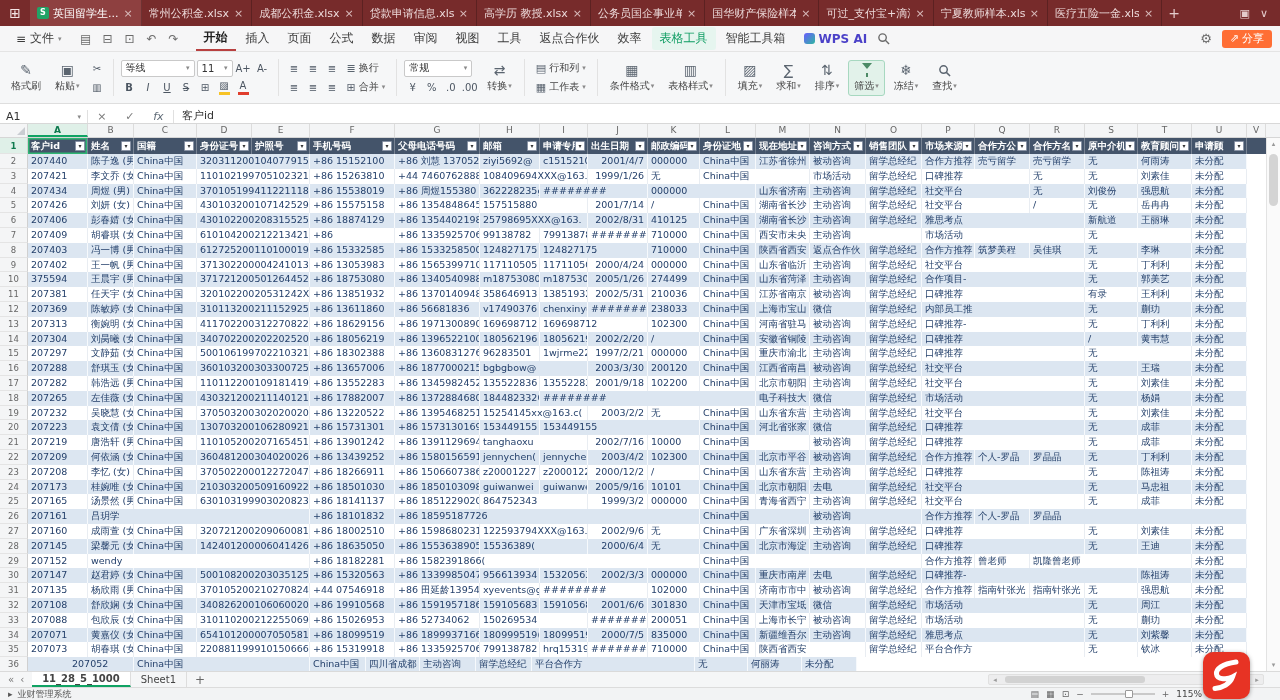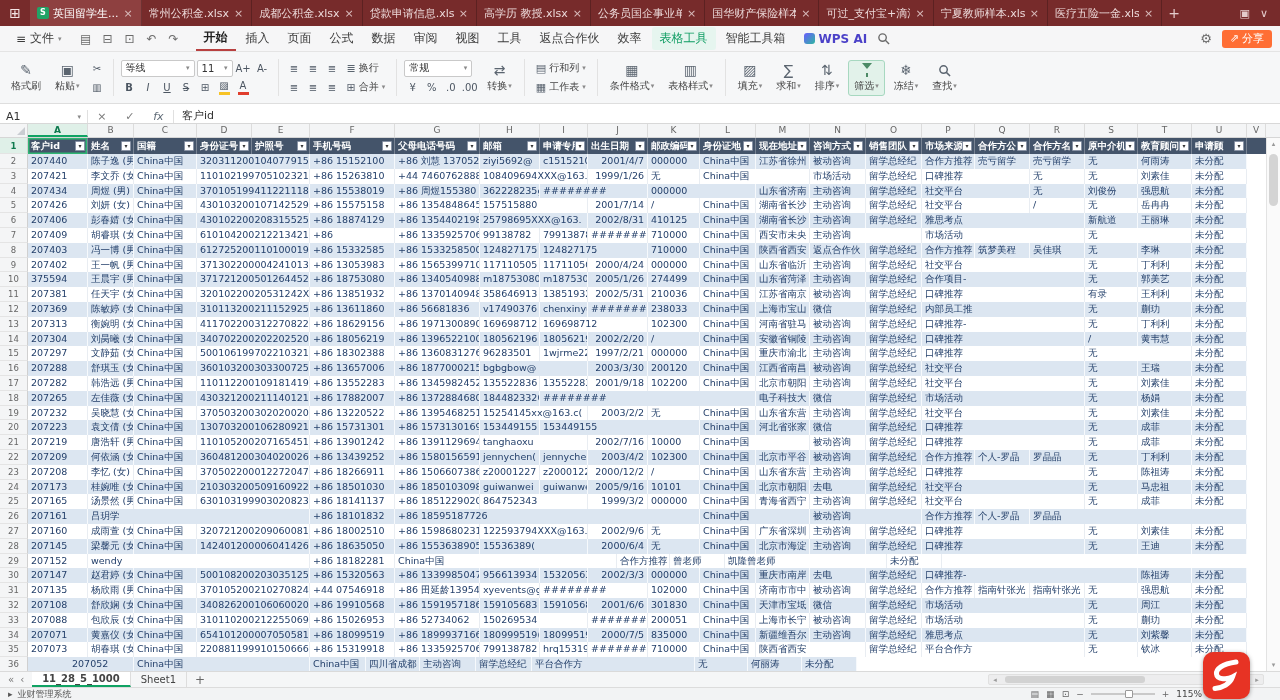--- a/index.html
+++ b/index.html
@@ -1082,20 +1082,21 @@
           <div class="cell" style="width: 163px; flex-basis: 163px;">口碑推荐</div>
           <div class="cell" style="width: 53px; flex-basis: 53px;">无</div>
           <div class="cell" style="width: 54px; flex-basis: 54px;">王迪</div>
           <div class="cell" style="width: 55px; flex-basis: 55px;">未分配</div>
         </div>
         <div class="row d">
           <div class="gut">29</div>
           <div class="cell" style="width: 60px; flex-basis: 60px;">207152</div>
           <div class="cell" style="width: 222px; flex-basis: 222px;">wendy</div>
           <div class="cell" style="width: 85px; flex-basis: 85px;">+86 18182281</div>
+          <div class="cell" style="width: 305px; flex-basis: 305px;">+86 1582391866(</div>
           <div class="cell" style="width: 222px; flex-basis: 222px;">China中国</div>
           <div class="cell" style="width: 53px; flex-basis: 53px;">合作方推荐</div>
           <div class="cell" style="width: 55px; flex-basis: 55px;">曾老师</div>
           <div class="cell" style="width: 162px; flex-basis: 162px;">凯隆曾老师</div>
           <div class="cell" style="width: 55px; flex-basis: 55px;">未分配</div>
         </div>
         <div class="row d">
           <div class="gut">30</div>
           <div class="cell" style="width: 60px; flex-basis: 60px;">207147</div>
           <div class="cell" style="width: 46px; flex-basis: 46px;">赵君婷 (女</div>

